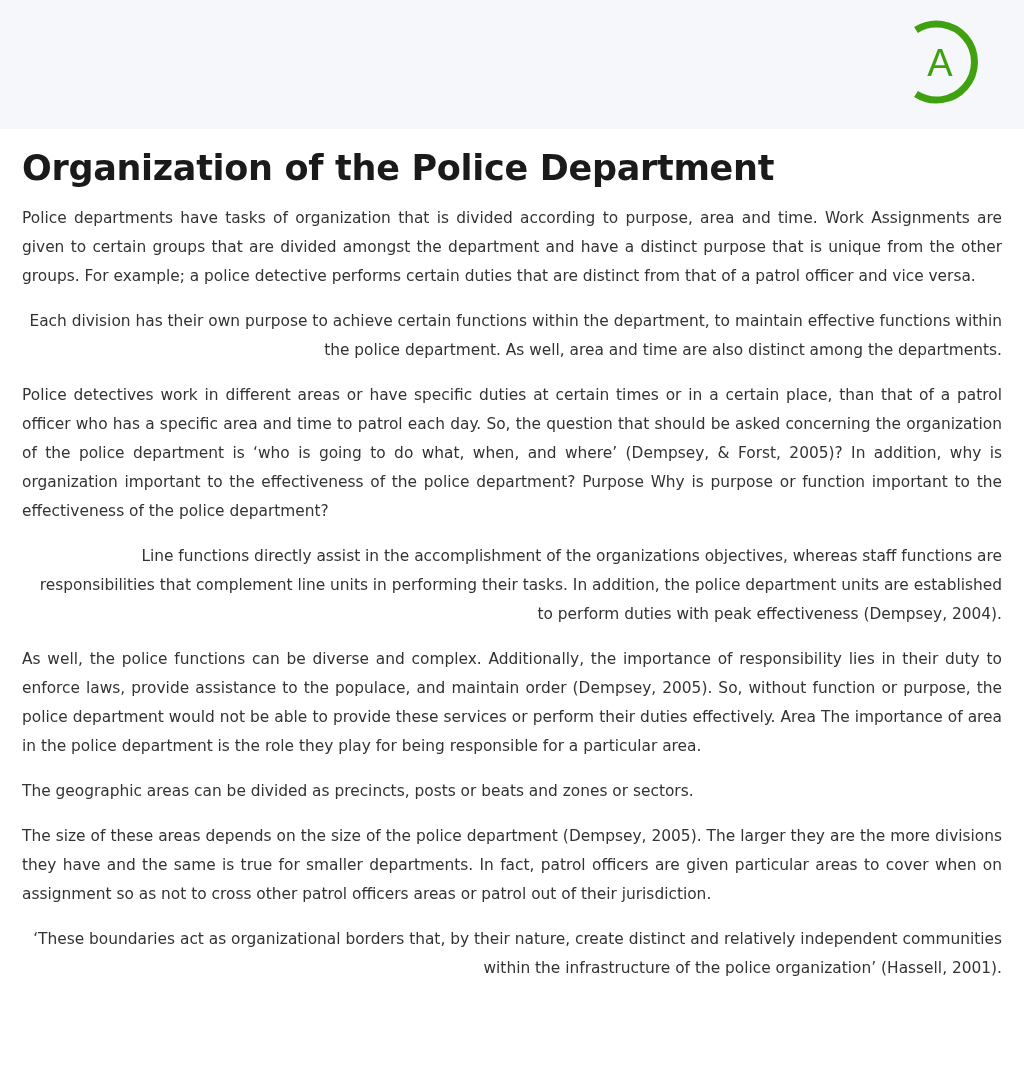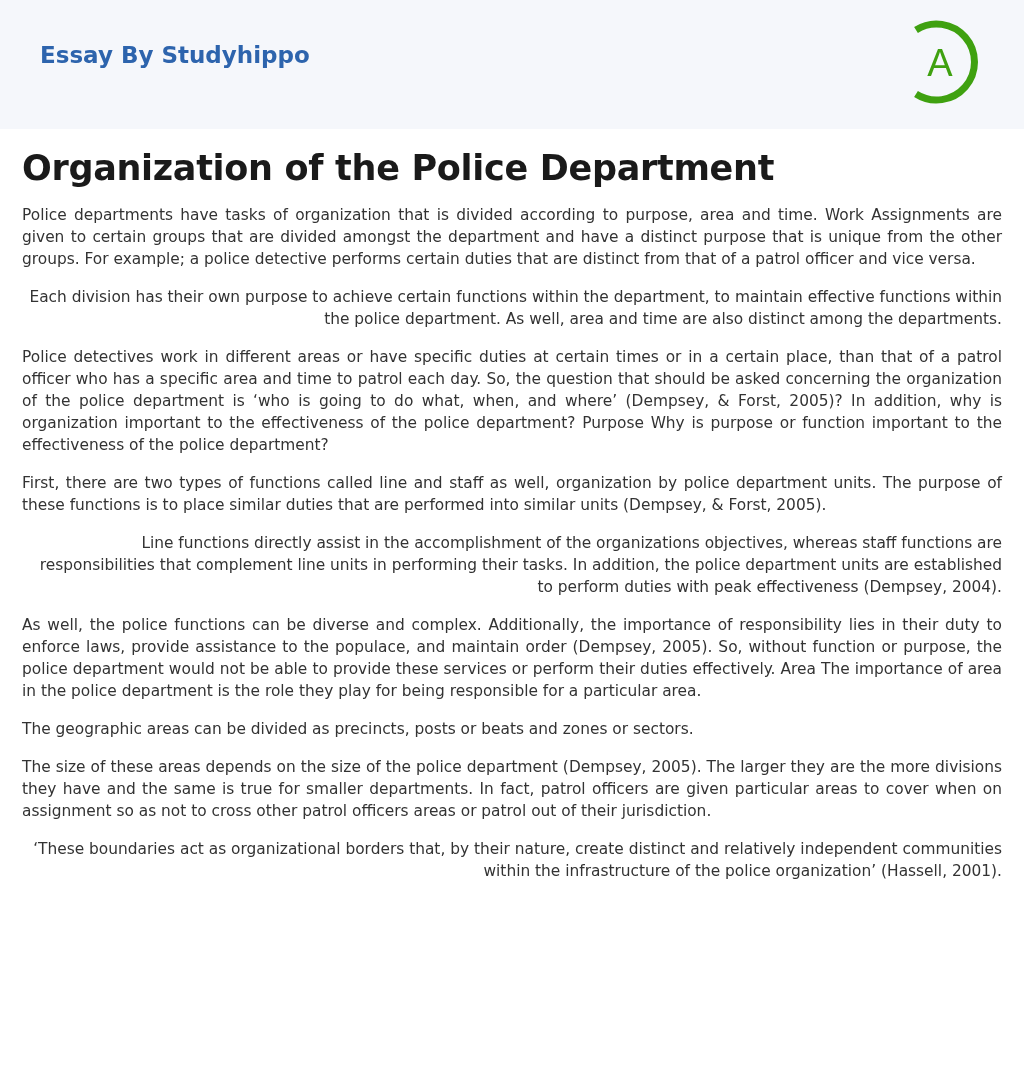--- a/index.html
+++ b/index.html
@@ -4,40 +4,38 @@
   <style>
     html, body { margin: 0; padding: 0; background: #ffffff; }
     body { width: 1024px; height: 1073px; overflow: hidden; font-family: "DejaVu Sans", "Liberation Sans", sans-serif; }
     .header { background: #f5f7fb; height: 129px; position: relative; }
     .brand { position: absolute; left: 40px; top: 42px; font-size: 23px; font-weight: bold; color: #2d64ad; letter-spacing: 0px; }
     .url { position: absolute; left: 40px; top: 84px; font-size: 15.5px; color: #2d64ad; text-decoration: none; }
     .logo { position: absolute; left: 908px; top: 18px; width: 80px; height: 88px; }
     .main { padding: 0 22px; }
     h1 { margin: 0; padding-top: 146px; margin-top: -129px; font-size: 35px; font-weight: bold; color: #1a1a1a; letter-spacing: -0.3px; line-height: 44px; }
     .content { margin-top: 14px; }
-    p { margin: 0 0 16px 0; font-size: 15.4px; line-height: 22px; color: #333333; text-align: justify; }
+    p { margin: 0 0 16px 0; font-size: 15.4px; line-height: 29px; color: #333333; text-align: justify; }
     p.last-line-left { text-align: right; }
   </style>
 </head>
 <body>
 
 <div class="header">
-  <div class="brand">Essay By Studyhippo</div>
   <svg class="logo" viewBox="0 0 80 88">
     <path d="M 8 12 A 38 38 0 1 1 8 76" fill="none" stroke="#3fa110" stroke-width="7"></path>
     <text x="32" y="58" text-anchor="middle" font-family="Liberation Sans, sans-serif" font-size="38" fill="#3fa110">A</text>
   </svg>
 </div>
 
 <div class="main">
   <h1>Organization of the Police Department</h1>
   <div class="content">
     <p>Police departments have tasks of organization that is divided according to purpose, area and time. Work Assignments are given to certain groups that are divided amongst the department and have a distinct purpose that is unique from the other groups. For example; a police detective performs certain duties that are distinct from that of a patrol officer and vice versa.</p>
     <p class="last-line-left">Each division has their own purpose to achieve certain functions within the department, to maintain effective functions within the police department. As well, area and time are also distinct among the departments.</p>
     <p>Police detectives work in different areas or have specific duties at certain times or in a certain place, than that of a patrol officer who has a specific area and time to patrol each day. So, the question that should be asked concerning the organization of the police department is ‘who is going to do what, when, and where’ (Dempsey, &amp; Forst, 2005)? In addition, why is organization important to the effectiveness of the police department? Purpose Why is purpose or function important to the effectiveness of the police department?</p>
-    <p>First, there are two types of functions called line and staff as well, organization by police department units. The purpose of these functions is to place similar duties that are performed into similar units (Dempsey, &amp; Forst, 2005).</p>
     <p class="last-line-left">Line functions directly assist in the accomplishment of the organizations objectives, whereas staff functions are responsibilities that complement line units in performing their tasks. In addition, the police department units are established to perform duties with peak effectiveness (Dempsey, 2004).</p>
     <p>As well, the police functions can be diverse and complex. Additionally, the importance of responsibility lies in their duty to enforce laws, provide assistance to the populace, and maintain order (Dempsey, 2005). So, without function or purpose, the police department would not be able to provide these services or perform their duties effectively. Area The importance of area in the police department is the role they play for being responsible for a particular area.</p>
     <p>The geographic areas can be divided as precincts, posts or beats and zones or sectors.</p>
     <p>The size of these areas depends on the size of the police department (Dempsey, 2005). The larger they are the more divisions they have and the same is true for smaller departments. In fact, patrol officers are given particular areas to cover when on assignment so as not to cross other patrol officers areas or patrol out of their jurisdiction.</p>
     <p class="last-line-left">‘These boundaries act as organizational borders that, by their nature, create distinct and relatively independent communities within the infrastructure of the police organization’ (Hassell, 2001).</p>
   </div>
 </div>
 
 </body></html>

